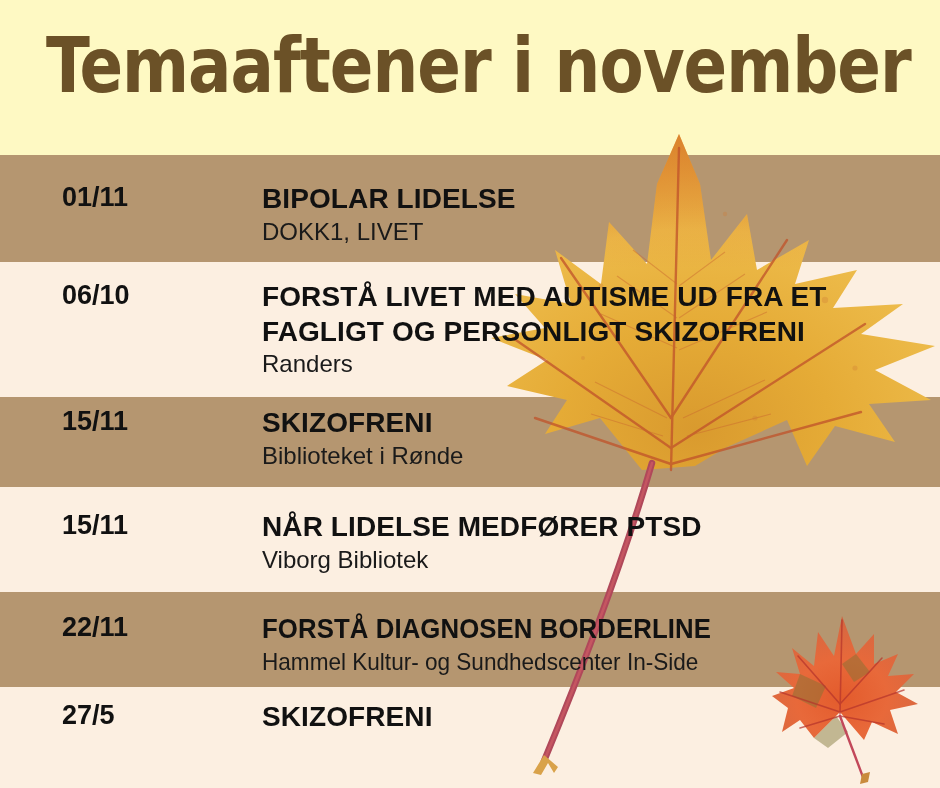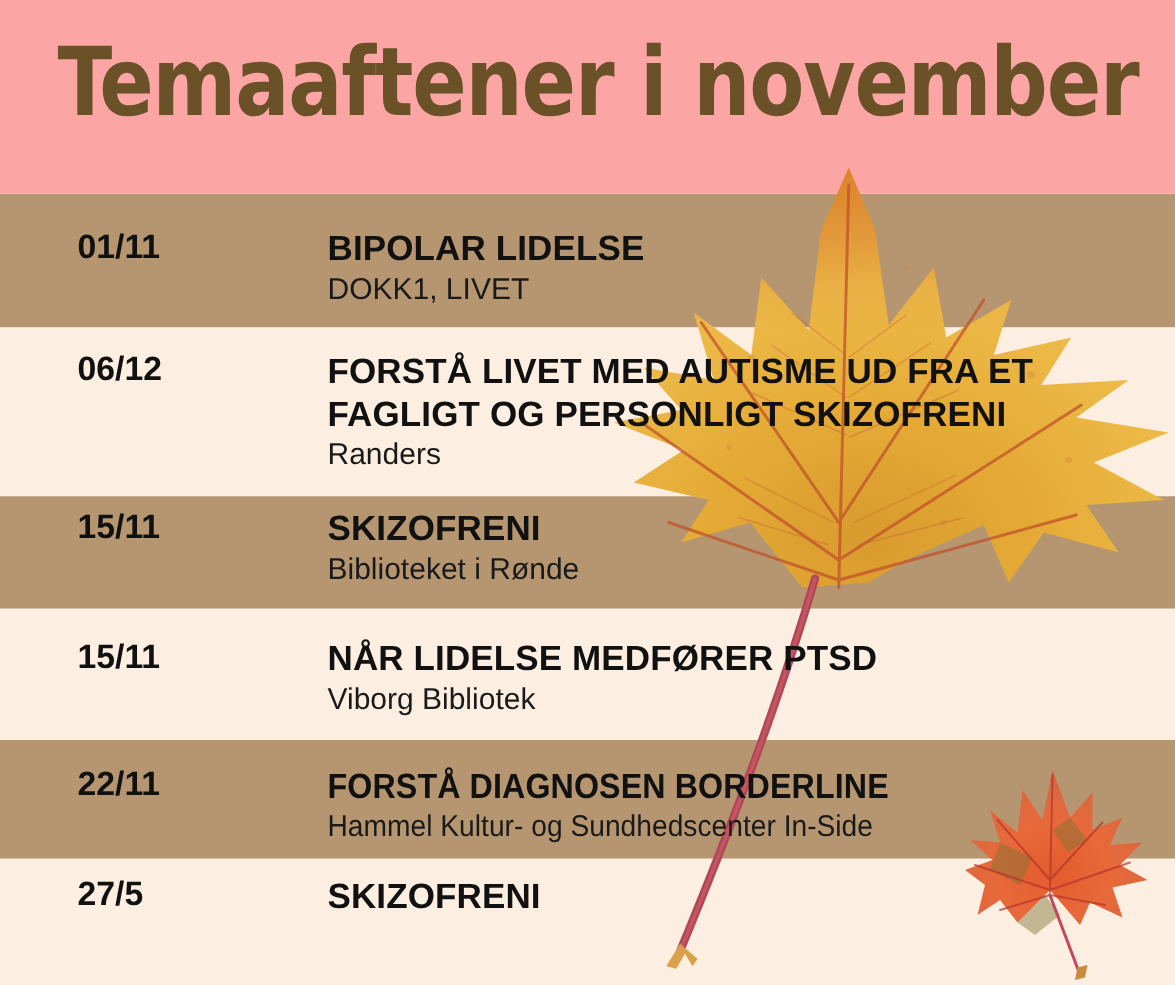--- a/index.html
+++ b/index.html
@@ -19,21 +19,21 @@
     height: 788px;
     background: #ffffff;
     overflow: hidden;
   }
 
   
   #header-band {
     position: absolute;
     left: 0; top: 0;
     width: 940px; height: 155px;
-    background: #fca5a5;
+    background: #fef9c3;
     z-index: 1;
   }
   #poster-title {
     position: absolute;
     left: 46px;
     top: 26px;
     font-family: "DejaVu Sans Condensed", "Liberation Sans Narrow", "Liberation Sans", sans-serif;
     font-size: 76px;
     font-weight: 700;
     letter-spacing: -1px;
@@ -234,21 +234,21 @@
 
     <div class="row-text" style="top:182px;">
       <div class="row-date">01/11</div>
       <div class="row-body">
         <div class="row-title">BIPOLAR LIDELSE</div>
         <div class="row-venue">DOKK1, LIVET</div>
       </div>
     </div>
 
     <div class="row-text" style="top:280px;">
-      <div class="row-date">06/12</div>
+      <div class="row-date">06/10</div>
       <div class="row-body">
         <div class="row-title">FORSTÅ LIVET MED AUTISME UD FRA ET
 FAGLIGT OG PERSONLIGT SKIZOFRENI</div>
         <div class="row-venue">Randers</div>
       </div>
     </div>
 
     <div class="row-text" style="top:406px;">
       <div class="row-date">15/11</div>
       <div class="row-body">

